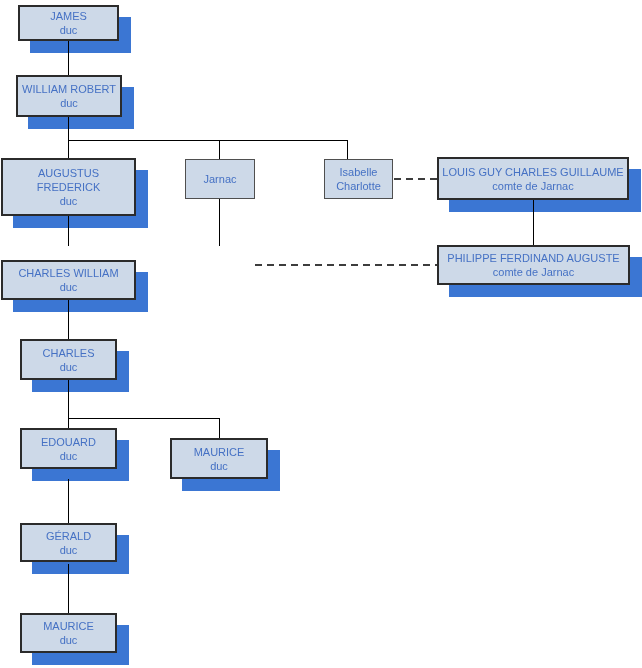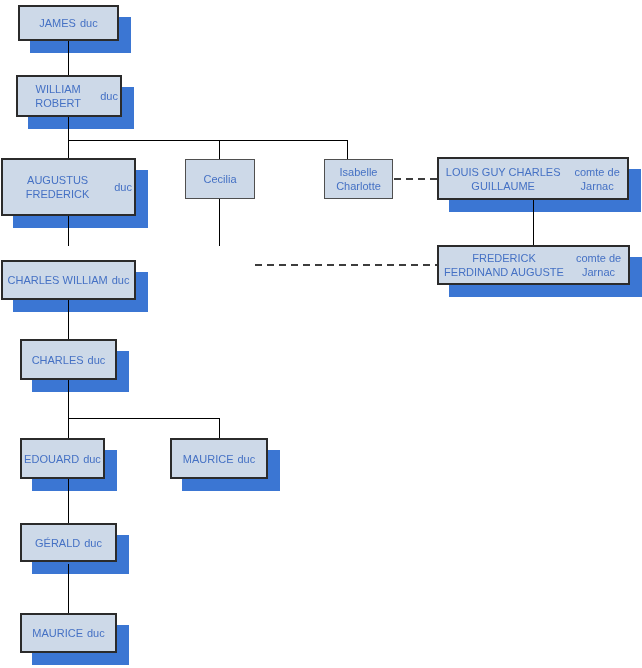--- a/index.html
+++ b/index.html
@@ -18,21 +18,21 @@
     font-family:"Liberation Sans",sans-serif;overflow:hidden;
   }
   .node{position:absolute;}
   .node .shadow{
     position:absolute;left:12px;top:12px;width:100%;height:100%;
     background:var(--shadow_blue);z-index:0;
   }
   .node .box{
     position:absolute;left:0;top:0;width:100%;height:100%;box-sizing:border-box;
     background:var(--node_fill);border:2px solid var(--node_border);
-    display:flex;flex-direction:row;align-items:center;justify-content:center;
+    display:flex;flex-direction:column;align-items:center;justify-content:center;
     text-align:center;z-index:2;
   }
   .node.plain .box{border:1.5px solid var(--plain_border);}
   .person-name,.person-title{
     font-size:11px;line-height:14px;color:var(--text_blue);white-space:pre-line;
     padding:0 2px;
   }
   .vline{position:absolute;width:1px;background:var(--line_color);z-index:1;}
   .hline{position:absolute;height:1px;background:var(--line_color);z-index:1;}
   .dline{
@@ -84,21 +84,21 @@
   <div class="node" style="left:1px;top:158px;width:135px;height:58px">
     <div class="shadow"></div>
     <div class="box">
       <div class="person-name">AUGUSTUS FREDERICK</div>
       <div class="person-title">duc</div>
     </div>
   </div>
 
   <div class="node plain" style="left:185px;top:159px;width:70px;height:40px">
     <div class="box">
-      <div class="person-name">Cecilia</div>
+      <div class="person-name">Jarnac</div>
     </div>
   </div>
 
   <div class="node plain" style="left:324px;top:159px;width:69px;height:40px">
     <div class="box">
       <div class="person-name">Isabelle Charlotte</div>
     </div>
   </div>
 
   <div class="node" style="left:437px;top:157px;width:192px;height:43px">
@@ -114,34 +114,34 @@
     <div class="box">
       <div class="person-name">CHARLES WILLIAM</div>
       <div class="person-title">duc</div>
     </div>
   </div>
 
 
   <div class="node" style="left:437px;top:245px;width:193px;height:40px">
     <div class="shadow"></div>
     <div class="box">
-      <div class="person-name">FREDERICK FERDINAND AUGUSTE</div>
+      <div class="person-name">PHILIPPE FERDINAND AUGUSTE</div>
       <div class="person-title">comte de Jarnac</div>
     </div>
   </div>
 
   <div class="node" style="left:20px;top:339px;width:97px;height:41px">
     <div class="shadow"></div>
     <div class="box">
       <div class="person-name">CHARLES</div>
       <div class="person-title">duc</div>
     </div>
   </div>
 
-  <div class="node" style="left:20px;top:438px;width:85px;height:41px">
+  <div class="node" style="left:20px;top:428px;width:97px;height:41px">
     <div class="shadow"></div>
     <div class="box">
       <div class="person-name">EDOUARD</div>
       <div class="person-title">duc</div>
     </div>
   </div>
 
   <div class="node" style="left:170px;top:438px;width:98px;height:41px">
     <div class="shadow"></div>
     <div class="box">

